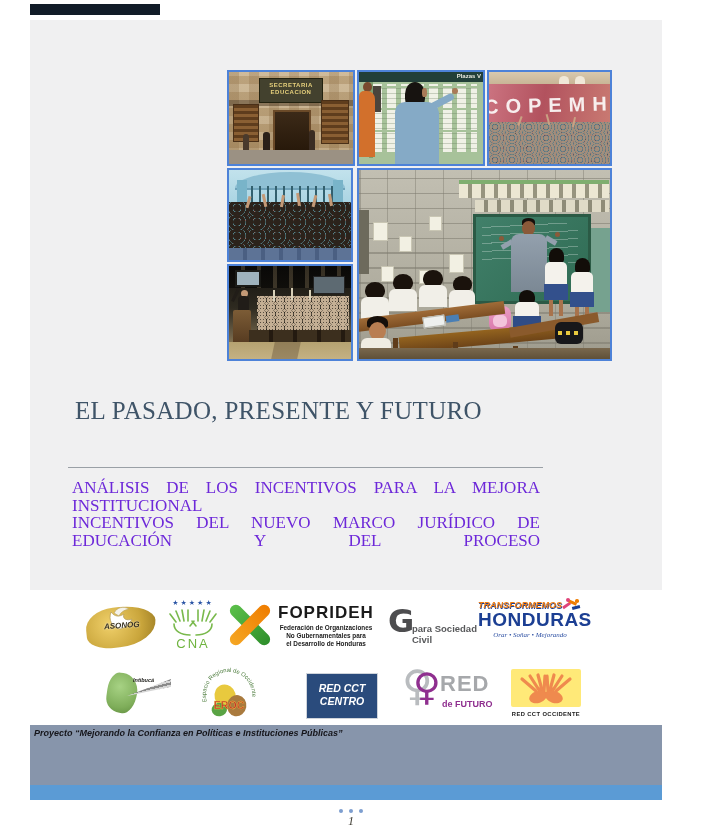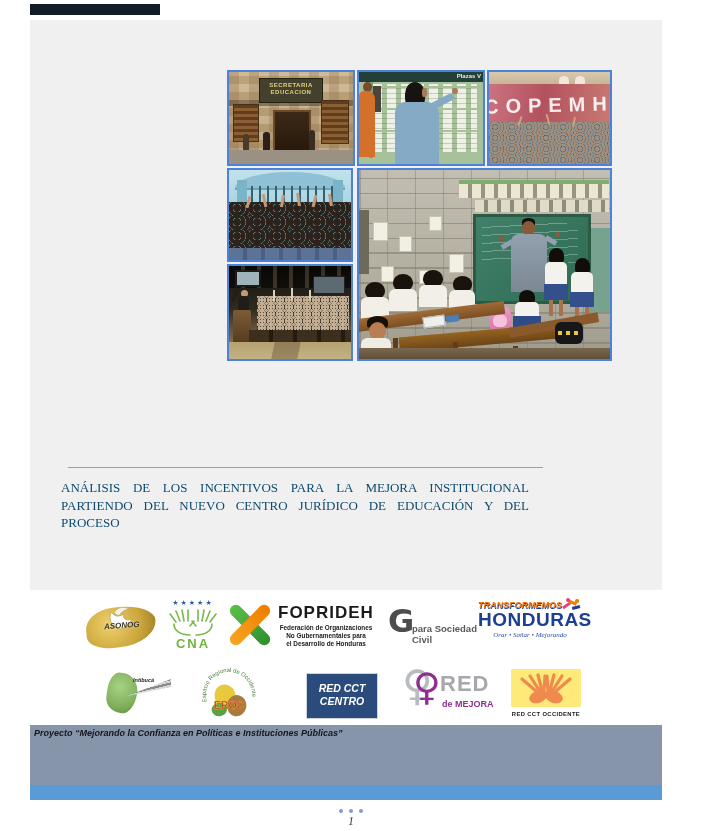--- a/index.html
+++ b/index.html
@@ -12,22 +12,22 @@
   .panel{position:absolute;left:30px;top:20px;width:632px;height:570px;background:#f0f0f1}
   .topbar{position:absolute;left:30px;top:4px;width:130px;height:11px;background:#111c28}
   
   .collage{position:absolute;left:227px;top:70px;width:385px;height:291px}
   .photo{position:absolute;border:2px solid #4d82d8;box-sizing:border-box;overflow:hidden;background:#9a9a90}
   .paper{position:absolute;background:#f2f0e3;border:1px solid #c9c6b4}
   
   .title{position:absolute;left:75px;top:396px;width:480px;margin:0;font-weight:normal;
     font-size:25px;line-height:29px;color:#3f5468;letter-spacing:.3px}
   .rule{position:absolute;left:68px;top:467px;width:475px;height:1px;background:#9aa0a6}
-  .subwrap{position:absolute;left:61px;top:479px;width:468px;color:#0c4a6e;
-    font-size:13px;line-height:17.5px}
+  .subwrap{position:absolute;left:72px;top:479px;width:468px;color:#6d28d9;
+    font-size:17px;line-height:17.5px}
   .sub{text-align:justify}
   .sub.j{text-align-last:justify}
   
   .sans{font-family:"Liberation Sans",sans-serif}
   .logo{position:absolute}
   
   .banner{position:absolute;left:30px;top:725px;width:632px;height:60px;background:#8795ab}
   .banner span{display:block;padding:3px 2px 0 4px;font:italic 700 9px/11px "Liberation Sans",sans-serif;color:#15151a}
   .strip{position:absolute;left:30px;top:785px;width:632px;height:15px;background:#5b9bd5}
   
@@ -208,26 +208,26 @@
     <div class="el" style="left:2px;top:168px;width:30px;height:22px;background:#efece2;border-radius:6px 6px 0 0"></div>
 
     <div class="el" style="left:0;top:178px;width:251px;height:11px;background:linear-gradient(#7a684e,#5f5038)"></div>
     <div class="el" style="left:196px;top:152px;width:28px;height:22px;background:#17171a;border-radius:6px">
       <div style="position:absolute;left:3px;top:9px;width:22px;height:4px;background:repeating-linear-gradient(90deg,#e8c93e 0 4px,#17171a 4px 8px)"></div>
     </div>
   </div>
 </div>
 
 <h1 class="title">
-  <br>
+  <span>EL PASADO, PRESENTE Y FUTURO</span><br>
 </h1>
 <div class="rule"></div>
 <div class="subwrap">
   <div class="sub j">ANÁLISIS DE LOS INCENTIVOS PARA LA MEJORA INSTITUCIONAL</div>
-  <div class="sub j">PARTIENDO DEL NUEVO CENTRO JURÍDICO DE EDUCACIÓN Y DEL PROCESO</div>
+  <div class="sub j">INCENTIVOS DEL NUEVO MARCO JURÍDICO DE EDUCACIÓN Y DEL PROCESO</div>
 </div>
 
 <div class="logo" style="left:84px;top:601px;width:76px;height:50px">
   <div class="el" style="left:2px;top:6px;width:70px;height:40px;background:radial-gradient(circle at 35% 40%, #f0d06a, #caa63c 60%, #9a7a22);border-radius:45% 55% 60% 40% / 55% 45% 65% 35%;transform:rotate(-6deg)"></div>
   <svg class="el" style="left:16px;top:2px" width="42" height="32" viewBox="0 0 42 32">
     <path d="M20 26 C12 24 8 17 11 9 C15 14 19 14 24 11 C22 16 27 18 32 16 C29 22 25 25 20 26 Z" fill="#ffffff" stroke="#b9a05a" stroke-width="0.8"></path>
     <path d="M14 10 C17 4 24 3 29 6 C24 7 21 9 19 13 Z" fill="#f4f2ea" stroke="#b9a05a" stroke-width="0.6"></path>
   </svg>
   <div class="el sans" style="left:20px;top:20px;font:italic 800 8px 'Liberation Sans',sans-serif;color:#3a3322;text-shadow:0 0 2px rgba(255,255,255,.8);transform:rotate(-4deg)">ASONOG</div>
 </div>
@@ -243,21 +243,21 @@
         <path d="M22 14 L22 3"></path>
         <path d="M24 19 L28 14"></path>
       <path d="M30 28 C39 28 46 24 46 17"></path>
       <path d="M44 15 L50 7"></path>
         <path d="M40 14 L44 4"></path>
         <path d="M36 14 L38 3"></path>
         <path d="M32 14 L32 3"></path>
         <path d="M30 19 L26 14"></path>
     </g>
   </svg>
-  <div class="sans" style="font-weight:700;font-size:13px;letter-spacing:2px;color:#6fb43f;line-height:14px">CNA</div>
+  <div class="sans" style="font-weight:400;font-size:13px;letter-spacing:2px;color:#6fb43f;line-height:14px">CNA</div>
 </div>
 
 <div class="logo" style="left:224px;top:597px;width:152px;height:60px;background:#ffffff">
   <div class="el" style="left:0px;top:22px;width:52px;height:12px;background:linear-gradient(90deg,#5bbf4a,#2e8f2b);border-radius:6px;transform:rotate(45deg)"></div>
   <div class="el" style="left:0px;top:22px;width:52px;height:12px;background:linear-gradient(90deg,#f5a623,#ef7d00);border-radius:6px;transform:rotate(-45deg)"></div>
   <div class="el sans" style="left:54px;top:6px;font-weight:800;font-size:17px;letter-spacing:1px;color:#1a1a1a">FOPRIDEH</div>
   <div class="el sans" style="left:54px;top:27px;width:96px;text-align:center;font-weight:700;font-size:6.4px;line-height:8px;color:#1a1a1a">
     <div>Federación de Organizaciones</div>
     <div>No Gubernamentales para</div>
     <div>el Desarrollo de Honduras</div>
@@ -305,21 +305,21 @@
 
 <div class="logo" style="left:306px;top:673px;width:70px;height:44px;background:#2a4b7c;border:1px solid #cfd4db;text-align:center">
   <div class="sans" style="font:italic 800 10.5px 'Liberation Sans',sans-serif;color:#ffffff;margin-top:8px;line-height:13px">RED CCT</div>
   <div class="sans" style="font:italic 800 10.5px 'Liberation Sans',sans-serif;color:#ffffff;line-height:13px">CENTRO</div>
 </div>
 
 <div class="logo" style="left:402px;top:669px;width:96px;height:52px">
   <div class="el sans" style="left:0;top:-8px;font-family:'DejaVu Sans',sans-serif;font-weight:900;font-size:42px;color:#b9bcbf">♀</div>
   <div class="el sans" style="left:11px;top:-4px;font-family:'DejaVu Sans',sans-serif;font-weight:900;font-size:38px;color:#8f2f8f">♀</div>
   <div class="el sans" style="left:38px;top:2px;font-weight:800;font-size:22px;letter-spacing:1px;color:#a6a8ab">RED</div>
-  <div class="el sans" style="left:40px;top:30px;font-weight:700;font-size:9px;color:#8f2f8f">de MEJORA</div>
+  <div class="el sans" style="left:40px;top:30px;font-weight:700;font-size:9px;color:#8f2f8f">de FUTURO</div>
 </div>
 
 <div class="logo" style="left:511px;top:669px;width:70px;height:56px;text-align:center">
   <div style="width:70px;height:38px;background:#ffe978;border-radius:2px">
     <svg width="64" height="32" viewBox="0 0 64 32" style="margin-top:3px">
       <g stroke="#ef8a4e" stroke-width="3.2" stroke-linecap="round" fill="#ef8a4e">
         <path d="M22 19 L8 7"></path>
           <path d="M25 18 L16 4"></path>
           <path d="M28 18 L24 3"></path>
           <path d="M30 19 L31 4"></path>

